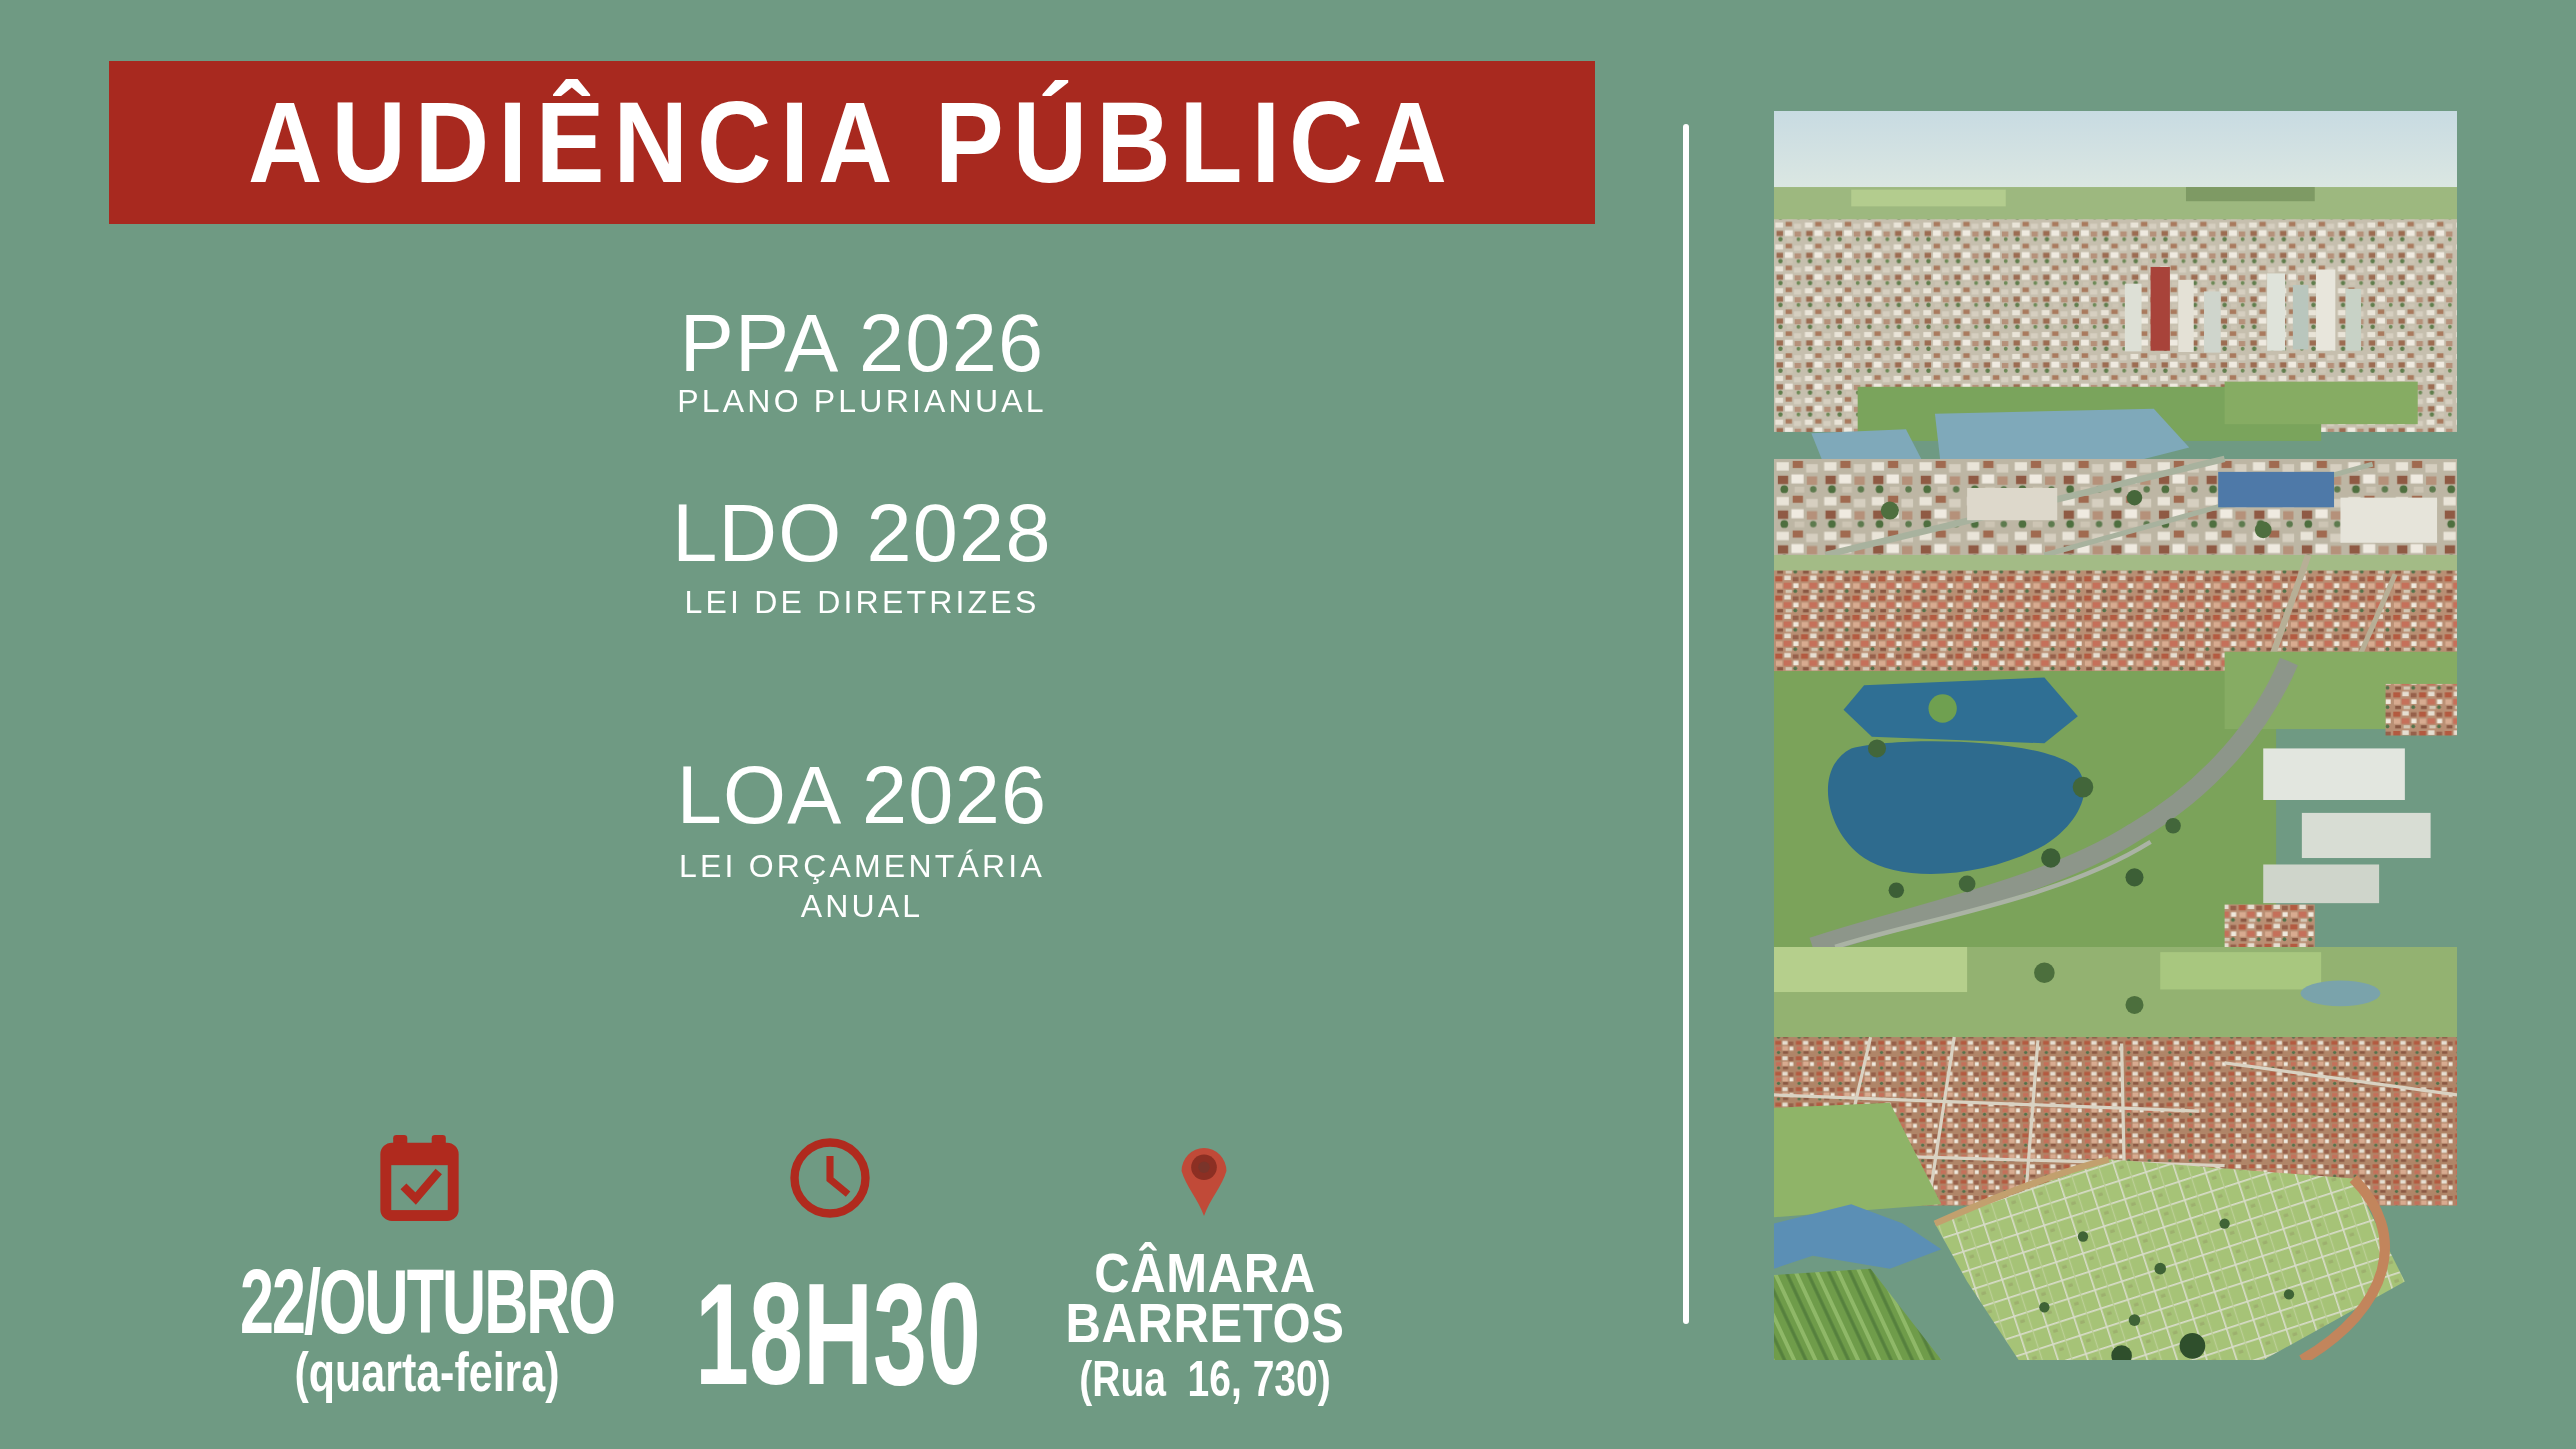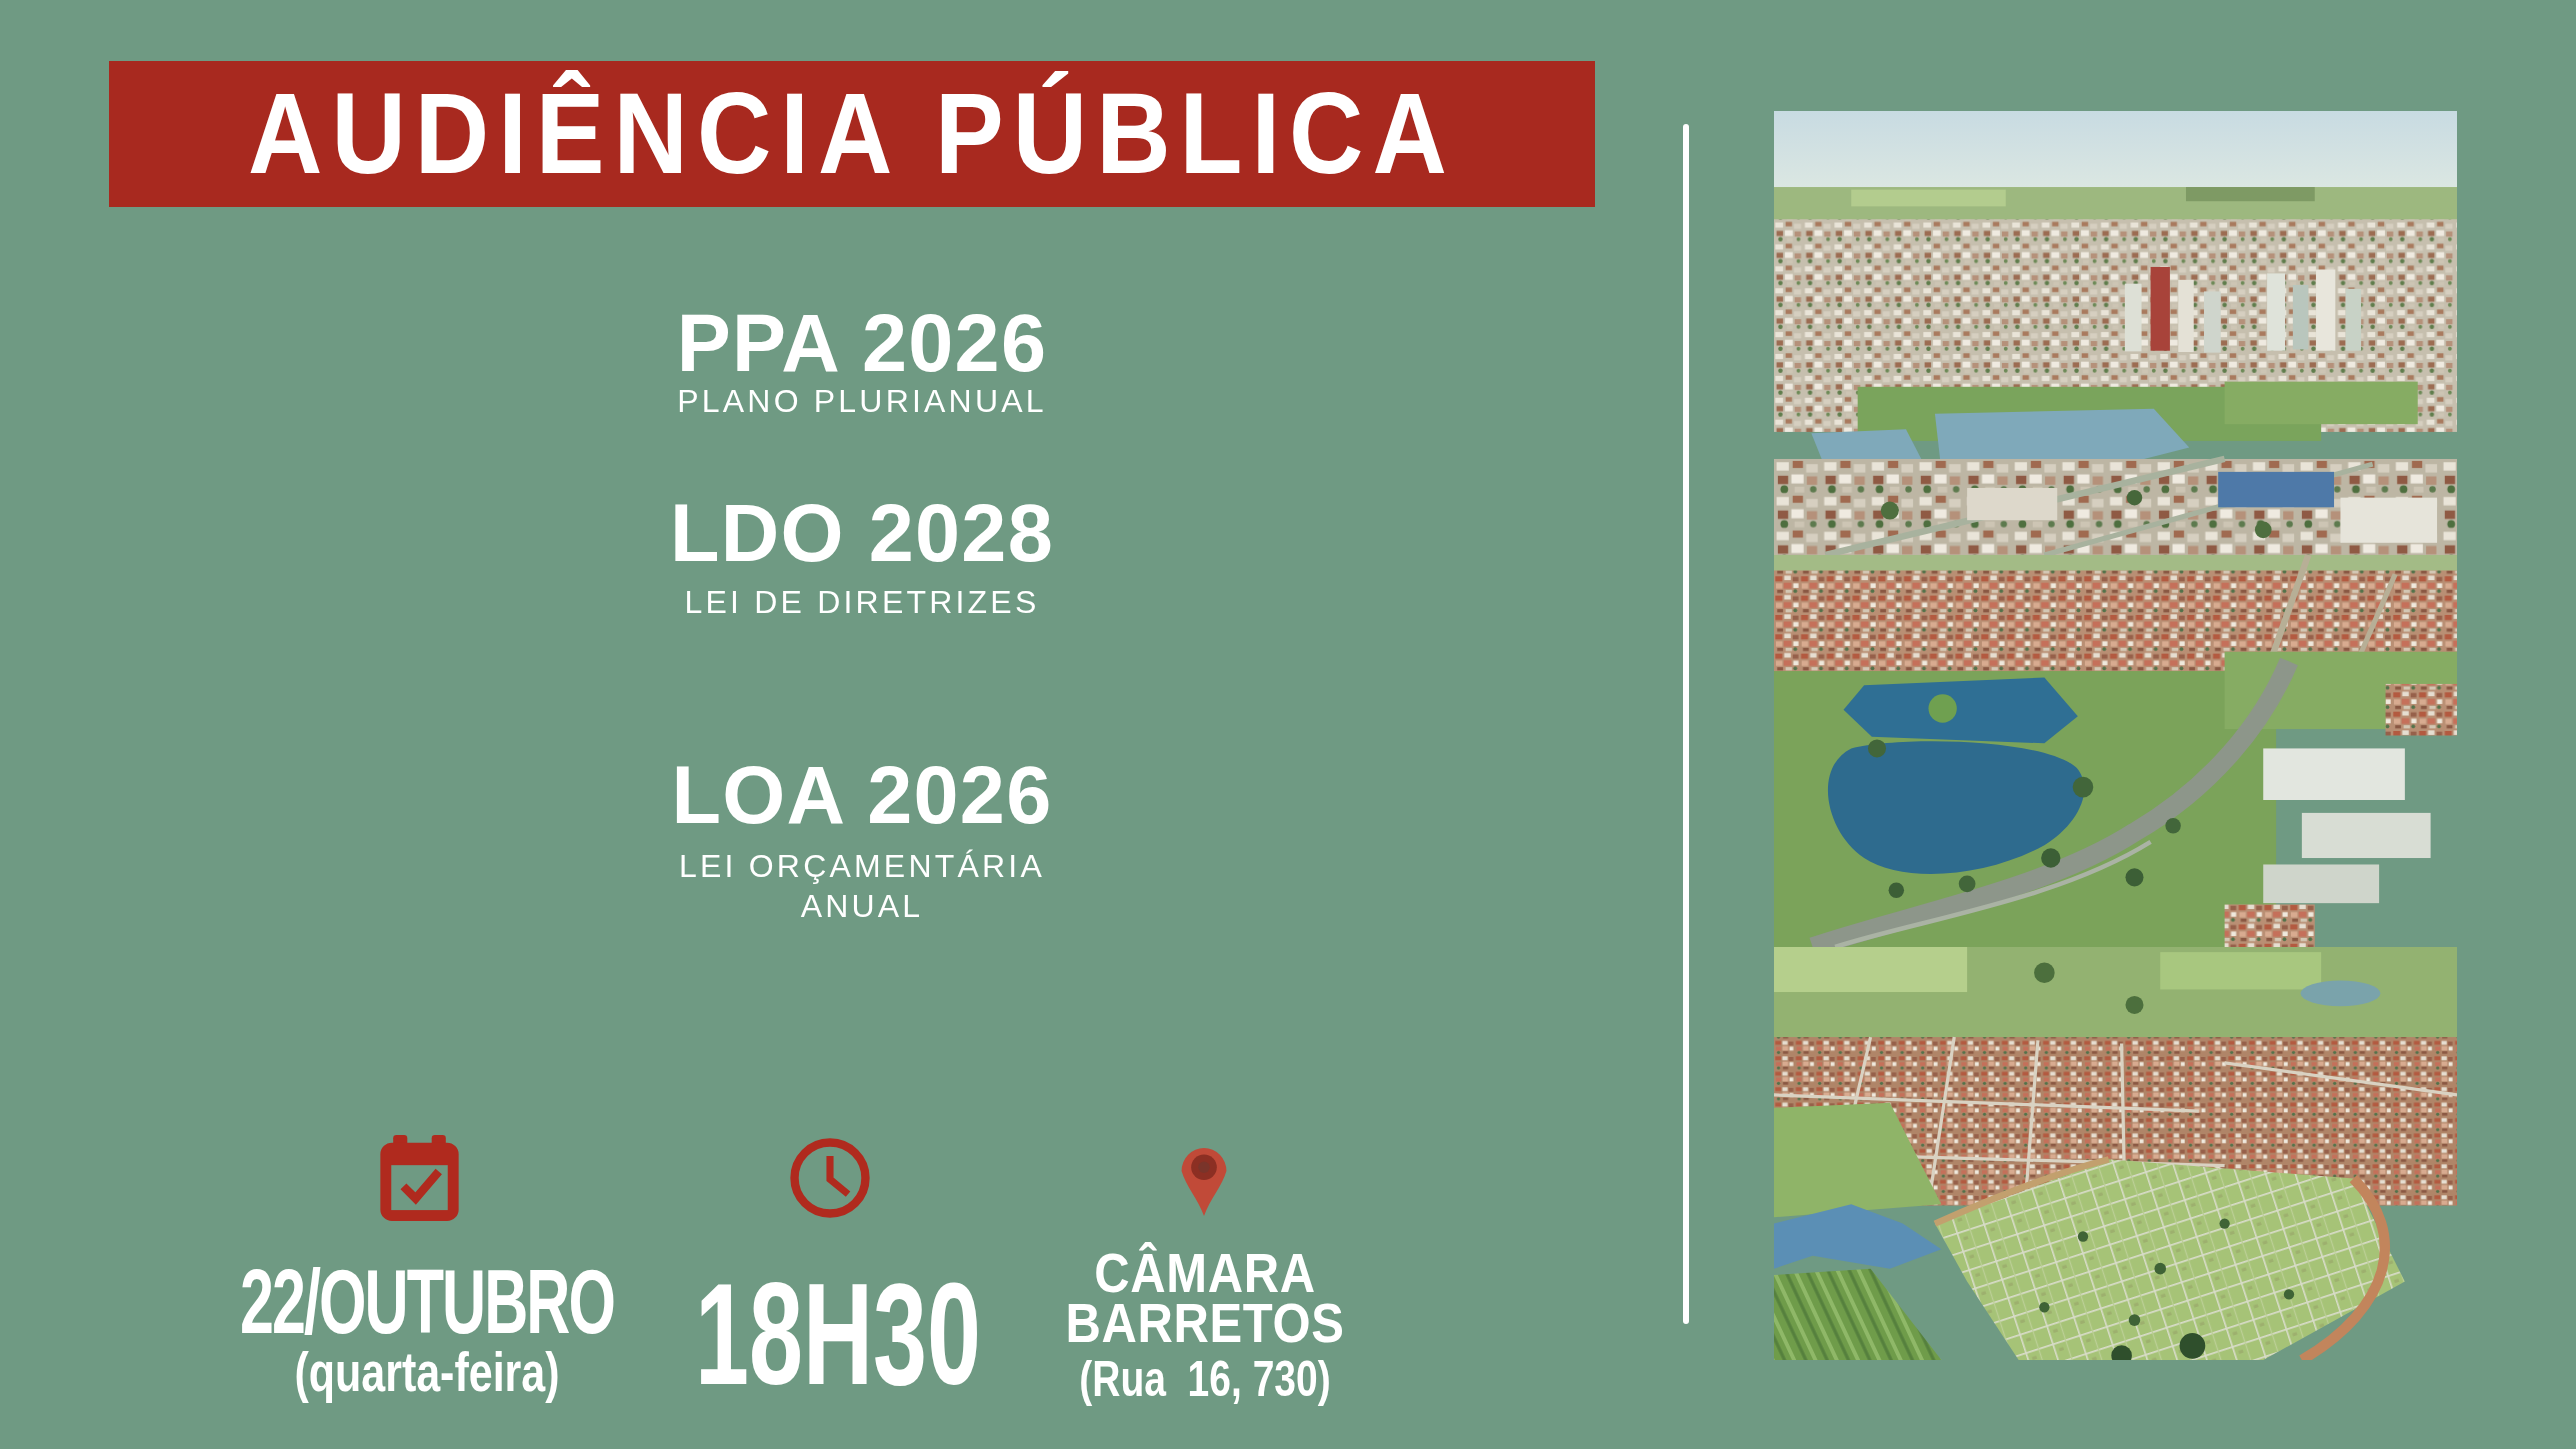--- a/index.html
+++ b/index.html
@@ -1,27 +1,27 @@
 <!DOCTYPE html>
 <html style="font-size:10.3px"><head>
 <meta charset="utf-8">
 <style>
   html,body{margin:0;padding:0;background:#6F9A83;}
   .stage{position:relative;width:2576px;height:1449px;background:#6F9A83;overflow:hidden;
          font-family:"Liberation Sans",sans-serif;color:#fff;}
 
   
-  .banner{position:absolute;left:109px;top:61px;width:1486px;height:146px;background:#A8291F;
+  .banner{position:absolute;left:109px;top:61px;width:1486px;height:163px;background:#A8291F;
           display:flex;align-items:center;justify-content:center;}
   .banner-title{color:#FFFFFF;font-weight:bold;font-size:103px;letter-spacing:9px;
                 white-space:nowrap;transform:scaleY(1.12);line-height:1.2;}
 
   
   .cline{position:absolute;left:218px;width:1288px;text-align:center;white-space:nowrap;}
-  .code{font-size:81px;font-weight:bold;line-height:84px;letter-spacing:1.3px;}
+  .code{font-size:81px;font-weight:normal;line-height:84px;letter-spacing:1.3px;}
   .desc{font-size:32px;font-weight:400;line-height:52px;letter-spacing:3.2px;}
 
   
   .icon{position:absolute;}
   .dtext{position:absolute;text-align:center;white-space:nowrap;}
   .date-line{left:221px;width:412px;top:1272px;font-size:61px;font-weight:bold;line-height:61px;
              letter-spacing:-1.9px;transform:scaleY(1.5);}
   .weekday{left:221px;width:412px;top:1350px;font-size:43px;font-weight:bold;line-height:45px;
            transform:scaleY(1.3);}
   .time-line{left:645px;width:386px;top:1285px;font-size:97px;font-weight:bold;line-height:97px;

